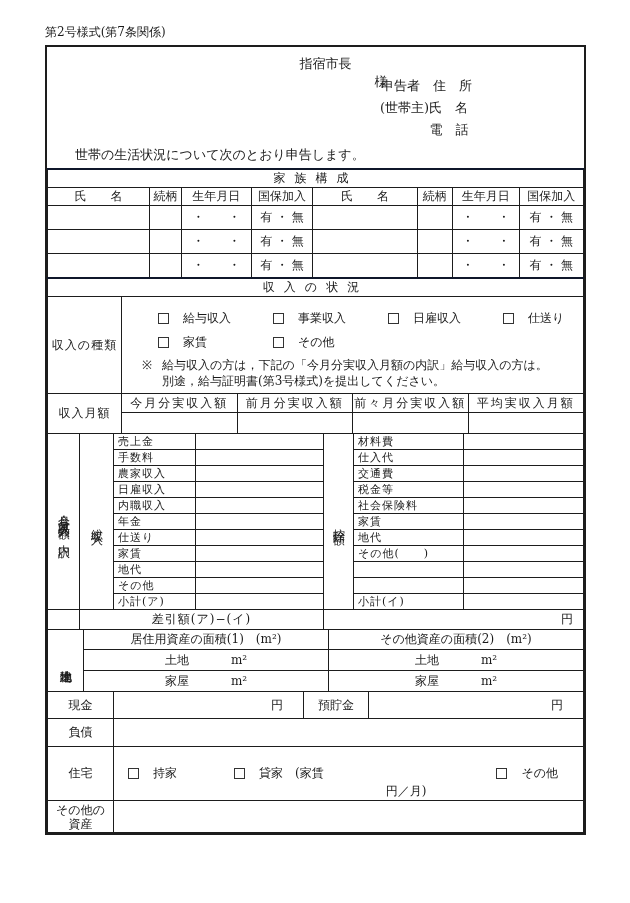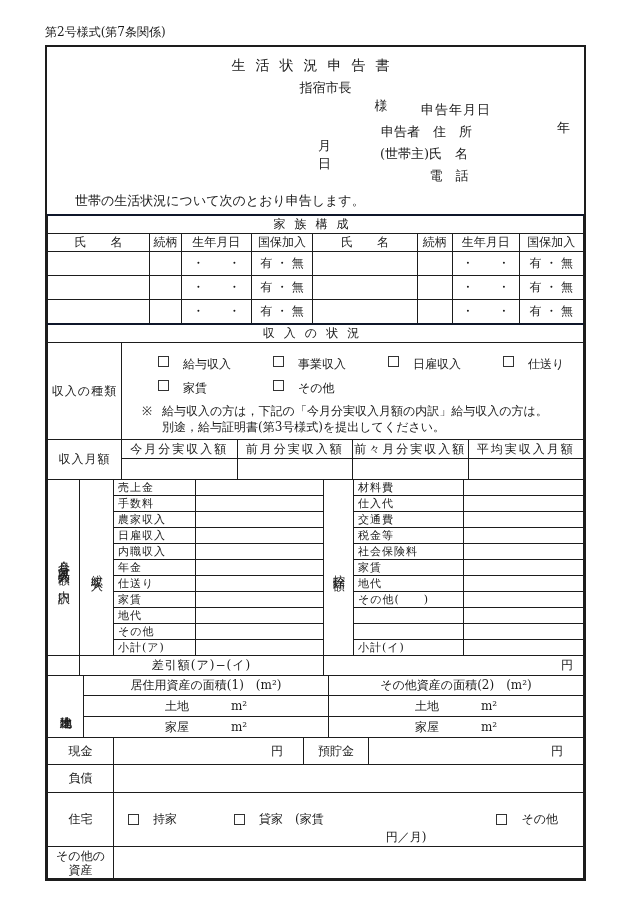--- a/index.html
+++ b/index.html
@@ -36,21 +36,21 @@
 
   
   .fam td.colhead { height: 18px; text-align: center; padding: 0; }
   .fam td.frow { height: 24px; }
   .fam td.dob, .fam td.kokuho { text-align: center; font-size: 12px; }
 
   
   .type-table td.tlabel { text-align: center; height: 84px; letter-spacing: 1px; }
   .type-cell { padding: 9px 4px 4px 0; }
   .opt-row { display: flex; padding-left: 36px; height: 24px; align-items: center; }
-  .opt { width: 115px; display: inline-flex; }
+  .opt { width: 115px; display: inline-flex; align-items: center; }
   .opt:last-child { width: auto; }
   .cb { display: inline-block; width: 11px; height: 11px; border: 1px solid #333; margin-right: 14px; flex: none; }
   .note { display: flex; padding-left: 20px; margin-top: 3px; font-size: 12px; line-height: 16px; }
   .note-marker { margin-right: 10px; }
 
   
   .monthly td.mlabel { text-align: center; letter-spacing: 1px; }
   .monthly td.mhead { height: 19px; text-align: center; letter-spacing: 2px; padding: 0; }
   .monthly td.mval { height: 21px; }
 
@@ -93,30 +93,23 @@
 </style>
 </head>
 <body>
 
 <div class="page">
   <div class="form-code">第2号様式(第7条関係)</div>
 
   <div class="box">
 
     <div class="head">
-      <div class="title">生活状況申告書</div>
       <div class="hline addressee-line">
         <span class="who">指宿市長</span>
         <span class="sama">様</span>
-      </div>
-      <div class="hline date-line">
-        <span class="dlabel">申告年月日</span>
-        <span class="y">年</span>
-        <span class="md">月</span>
-        <span class="md">日</span>
       </div>
       <div class="hline indent-a">申告者　住　所</div>
       <div class="hline indent-b">(世帯主)氏　名</div>
       <div class="hline indent-c">電　話</div>
       <div class="intro">世帯の生活状況について次のとおり申告します。</div>
     </div>
 
     <table class="fam">
       <colgroup>
         <col style="width:19%">

